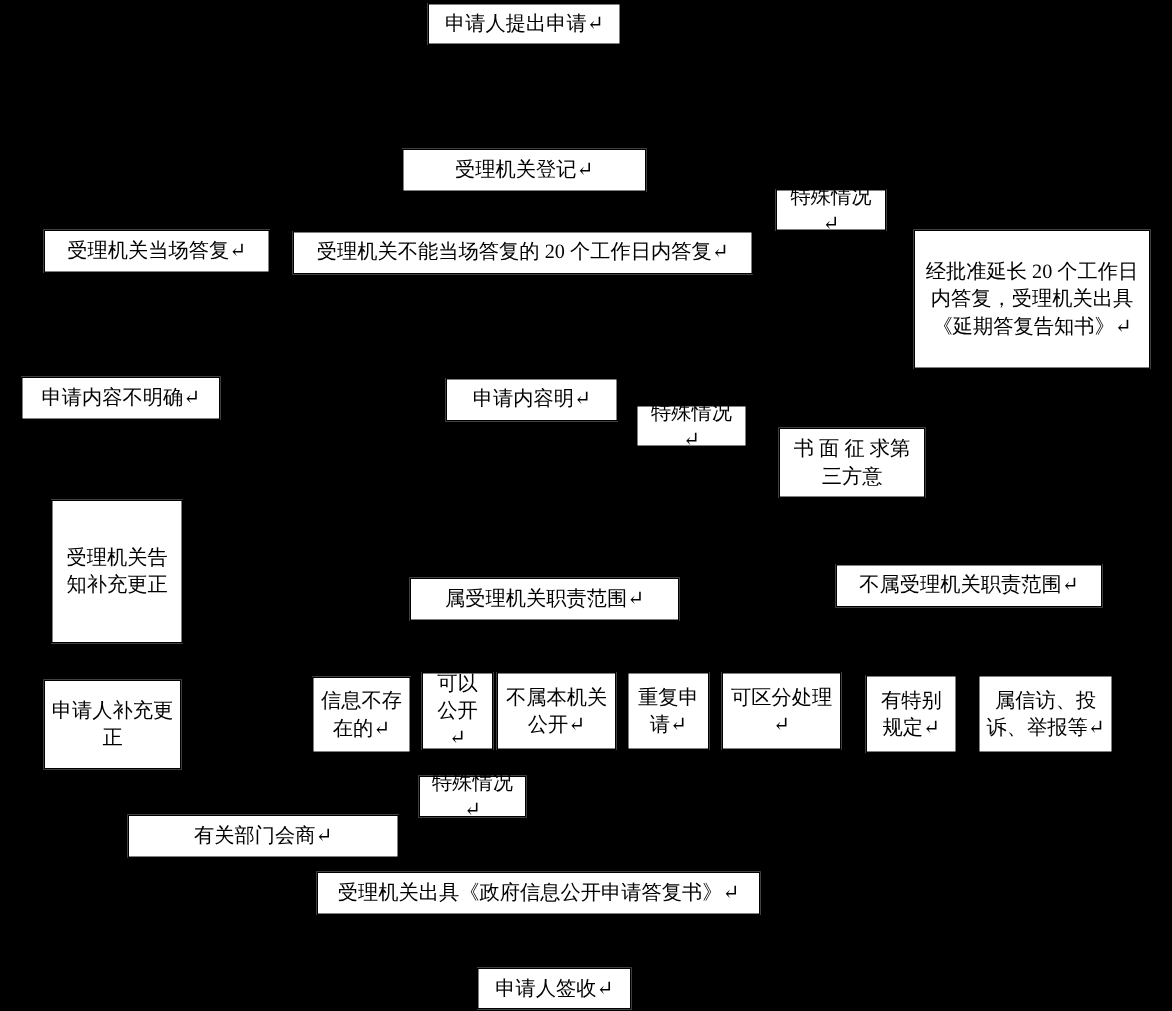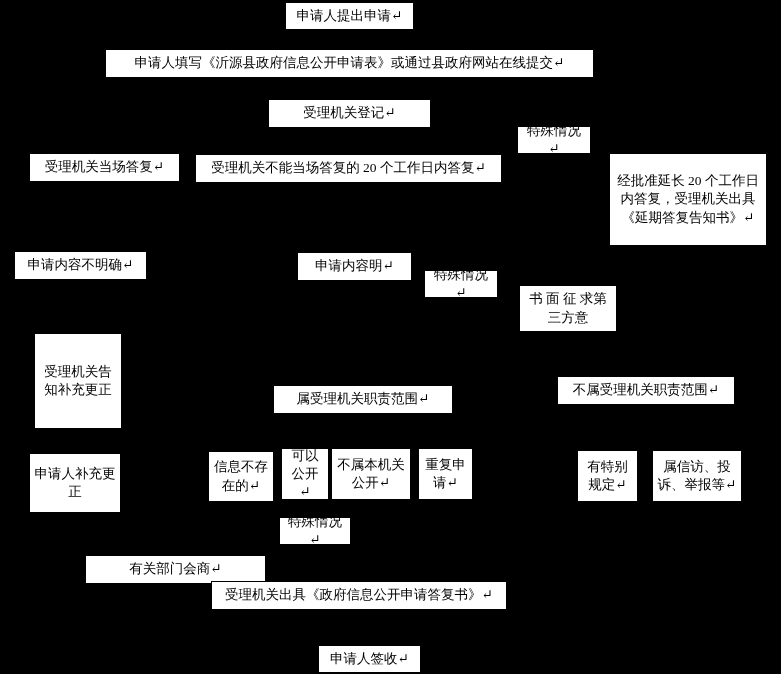--- a/index.html
+++ b/index.html
@@ -31,37 +31,37 @@
     padding: 2px 4px;
     white-space: pre-wrap;
     word-break: break-all;
   }
 </style>
 </head>
 <body>
 
 <div id="canvas">
     <div class="node" style="left: 285px; top: 2px; width: 129px; height: 28px;">申请人提出申请↵</div>
-    <div class="node" style="left: 105px; top: 49px; width: 489px; height: 29px;">申请人填写《沂源县政府信息公开申请表》或通过县政府网站在线提交↵</div>
     <div class="node" style="left: 268px; top: 99px; width: 163px; height: 29px;">受理机关登记↵</div>
     <div class="node" style="left: 517px; top: 126px; width: 74px; height: 28px;">特殊情况↵</div>
     <div class="node" style="left: 29px; top: 153px; width: 151px; height: 29px;">受理机关当场答复↵</div>
     <div class="node" style="left: 195px; top: 154px; width: 307px; height: 29px;">受理机关不能当场答复的 20 个工作日内答复↵</div>
     <div class="node" style="left: 609px; top: 153px; width: 158px; height: 93px;">经批准延长 20 个工作日内答复，受理机关出具《延期答复告知书》↵</div>
     <div class="node" style="left: 14px; top: 251px; width: 133px; height: 29px;">申请内容不明确↵</div>
     <div class="node" style="left: 297px; top: 252px; width: 115px; height: 29px; text-align: center;">申请内容明↵</div>
     <div class="node" style="left: 424px; top: 270px; width: 74px; height: 28px;">特殊情况↵</div>
     <div class="node" style="left: 519px; top: 285px; width: 98px; height: 47px;">书 面 征 求第三方意</div>
     <div class="node" style="left: 34px; top: 333px; width: 88px; height: 96px;">受理机关告知补充更正</div>
     <div class="node" style="left: 273px; top: 385px; width: 180px; height: 29px;">属受理机关职责范围↵</div>
     <div class="node" style="left: 557px; top: 376px; width: 178px; height: 29px;">不属受理机关职责范围↵</div>
     <div class="node" style="left: 29px; top: 453px; width: 92px; height: 60px;">申请人补充更正</div>
     <div class="node" style="left: 208px; top: 451px; width: 66px; height: 51px;">信息不存在的↵</div>
     <div class="node" style="left: 281px; top: 448px; width: 48px; height: 52px;">可以公开↵</div>
     <div class="node" style="left: 331px; top: 448px; width: 80px; height: 52px;">不属本机关公开↵</div>
     <div class="node" style="left: 418px; top: 448px; width: 55px; height: 52px;">重复申请↵</div>
+    <div class="node" style="left: 481px; top: 448px; width: 80px; height: 52px;">可区分处理↵</div>
     <div class="node" style="left: 652px; top: 450px; width: 90px; height: 52px;">属信访、投诉、举报等↵</div>
     <div class="node" style="left: 577px; top: 450px; width: 61px; height: 52px;">有特别规定↵</div>
     <div class="node" style="left: 279px; top: 517px; width: 72px; height: 28px;">特殊情况↵</div>
-    <div class="node" style="left: 85px; top: 543px; width: 181px; height: 29px; margin-top: 12px;">有关部门会商↵</div>
+    <div class="node" style="left: 85px; top: 543px; width: 181px; height: 29px;">有关部门会商↵</div>
     <div class="node" style="left: 211px; top: 581px; width: 296px; height: 29px;">受理机关出具《政府信息公开申请答复书》↵</div>
     <div class="node" style="left: 318px; top: 645px; width: 103px; height: 28px;">申请人签收↵</div>
   </div>
 
 </body></html>

